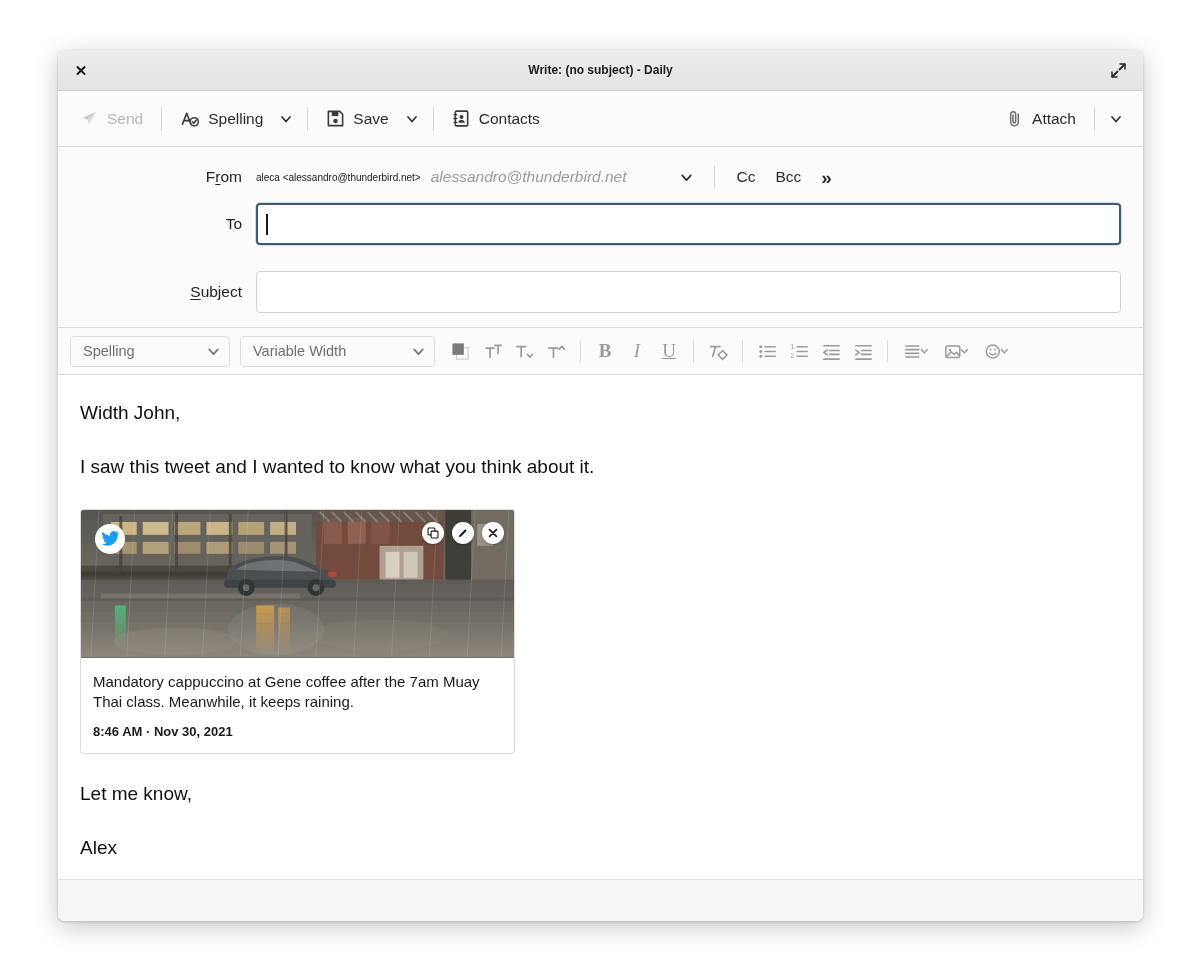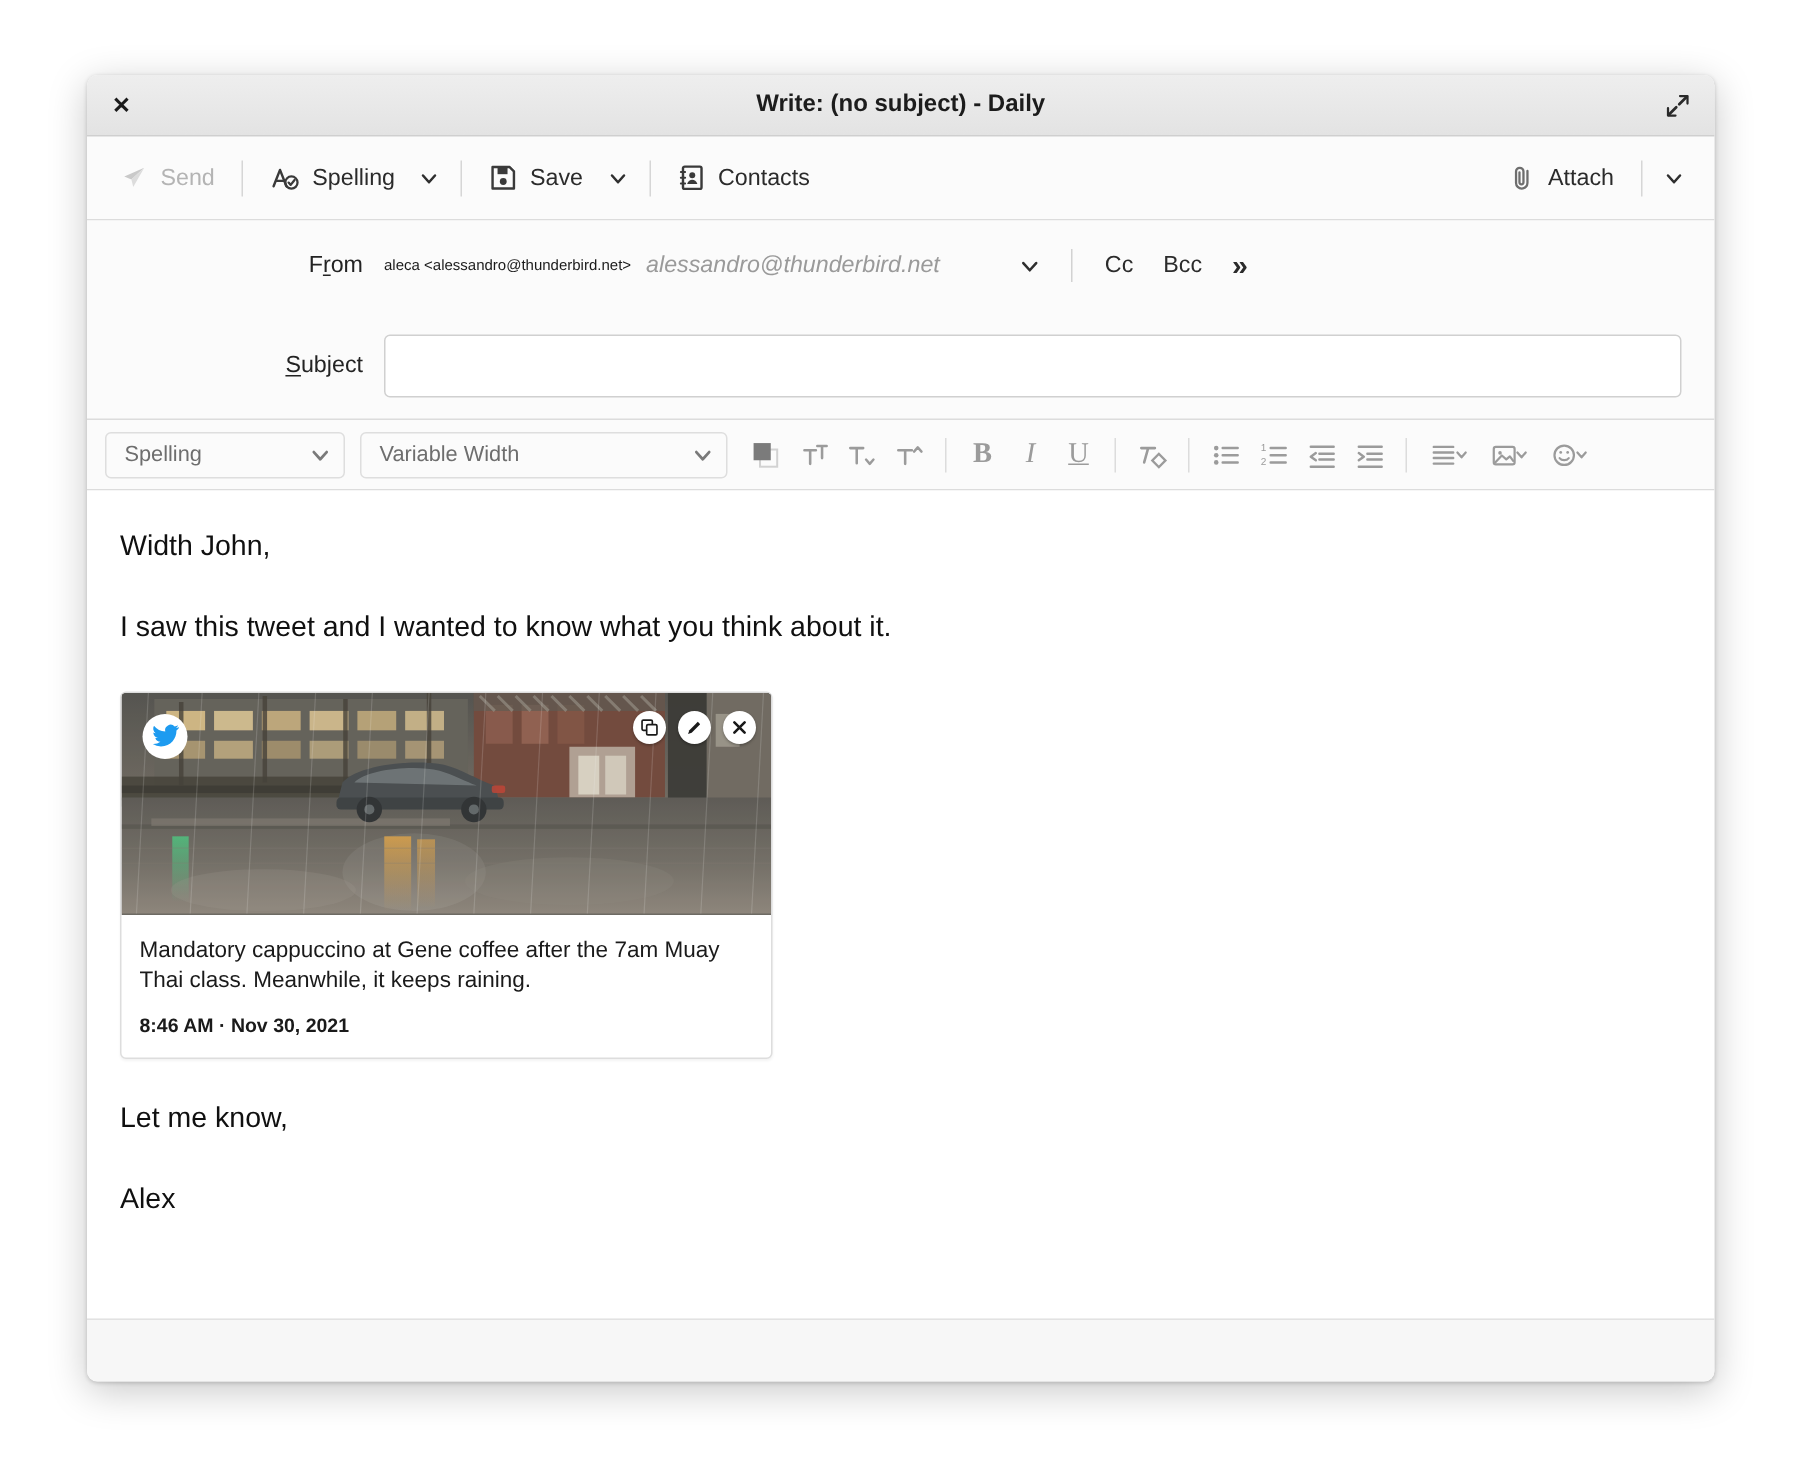--- a/index.html
+++ b/index.html
@@ -31,21 +31,21 @@
     position: relative;
   }
   .title-close {
     margin-left: 10px; width: 26px; height: 26px;
     display: flex; align-items: center; justify-content: center;
     font-size: 15px; color: #1a1a1a; font-weight: 700;
     cursor: pointer; border-radius: 3px; line-height: 1;
   }
   .title-text {
     position: absolute; left: 0; right: 0; text-align: center;
-    font-size: 16px; font-weight: 700; color: #1c1c1c;
+    font-size: 12px; font-weight: 700; color: #1c1c1c;
     pointer-events: none;
   }
   .title-max {
     margin-left: auto; margin-right: 12px;
     width: 26px; height: 26px;
     display: flex; align-items: center; justify-content: center;
     cursor: pointer;
   }
 
   
@@ -345,39 +345,45 @@
             <path d="M3 5 L7 9.5 L11 5" fill="none" stroke="#2f2f2f" stroke-width="1.6" stroke-linecap="round" stroke-linejoin="round"></path>
           </svg>
         </span>
       </div>
       <div class="vsep"></div>
       <div class="cc-btn">Cc</div>
       <div class="cc-btn">Bcc</div>
       <div class="more-btn">»</div>
     </div>
 
+    <div class="hrow" style="margin-top:6px;">
+      <div class="hlabel">To</div>
+      <div class="field focused">
+        <div class="caret"></div>
+      </div>
+    </div>
 
     <div class="hrow" style="margin-top:26px;">
       <div class="hlabel"><u>S</u>ubject</div>
       <div class="field"></div>
     </div>
   </div>
 
   <div class="fmtbar">
 
     <div class="select" style="width:160px;">
       <span class="sel-label">Spelling</span>
       <span>
         <svg class="icon" width="15" height="15" viewBox="0 0 14 14">
           <path d="M3 5 L7 9.5 L11 5" fill="none" stroke="#7a7a7a" stroke-width="1.7" stroke-linecap="round" stroke-linejoin="round"></path>
         </svg>
       </span>
     </div>
 
-    <div class="select" style="width:245px; margin-left:8px;">
+    <div class="select" style="width:195px; margin-left:8px;">
       <span class="sel-label">Variable Width</span>
       <span>
         <svg class="icon" width="15" height="15" viewBox="0 0 14 14">
           <path d="M3 5 L7 9.5 L11 5" fill="none" stroke="#7a7a7a" stroke-width="1.7" stroke-linecap="round" stroke-linejoin="round"></path>
         </svg>
       </span>
     </div>
 
     <div class="fmt-btn" style="margin-left:8px;">
       <svg class="icon" width="21" height="21" viewBox="0 0 22 22">

